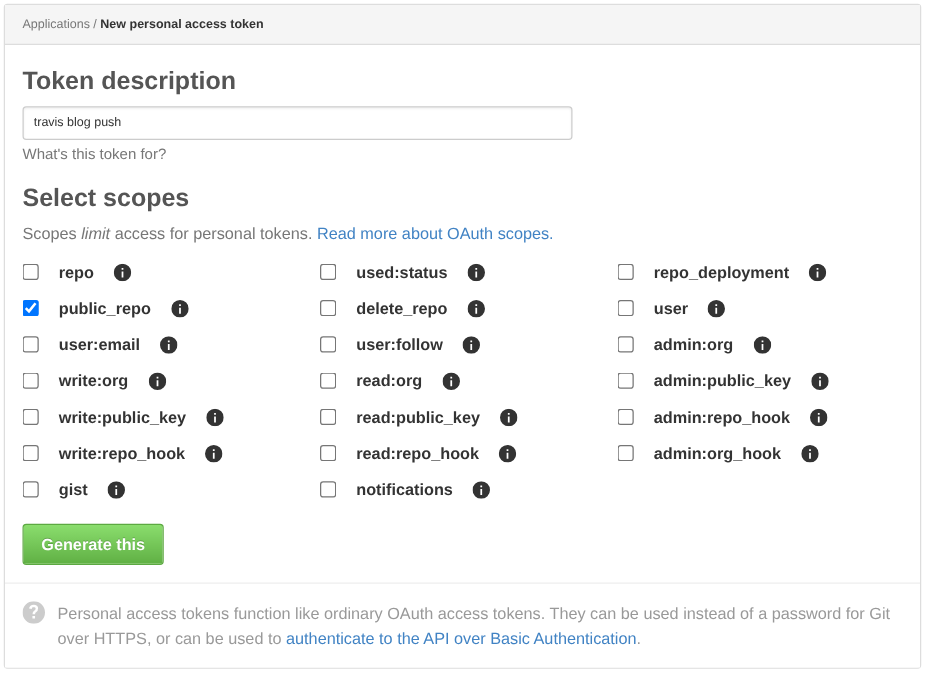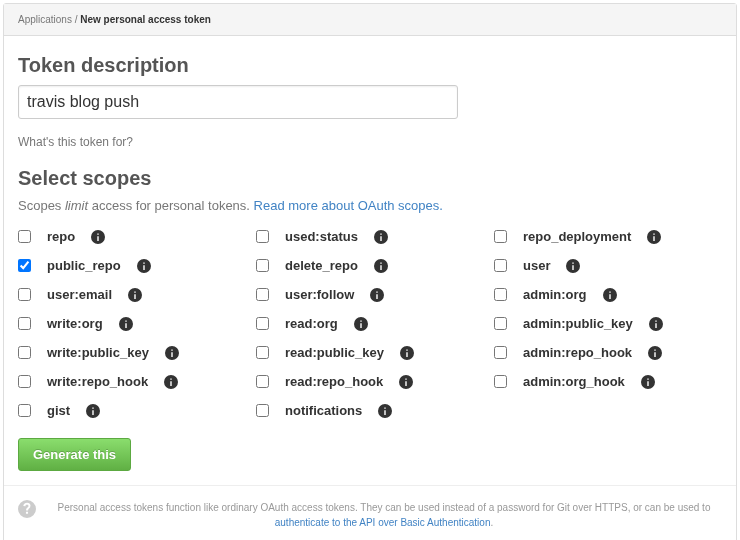--- a/index.html
+++ b/index.html
@@ -29,30 +29,30 @@
       display: block;
       font-weight: bold;
       color: #555;
       font-size: 20px;
       margin-bottom: 8px;
       margin-top: 4px;
     }
     .text-input {
       width: 440px;
       padding: 7px 8px;
-      font-size: 16px;
+      font-size: 10px;
       color: #333;
       border: 1px solid #ccc;
       border-radius: 3px;
       box-shadow: inset 0 1px 2px rgba(0,0,0,0.07);
     }
     .help-text {
       color: #777;
       font-size: 12px;
-      margin-top: 16px;
+      margin-top: 4px;
     }
     .section-gap { margin-top: 18px; }
     .scopes-desc {
       color: #777;
       font-size: 13px;
       margin-top: 4px;
     }
     .scopes-desc em { font-style: italic; }
     .link { color: #4183c4; text-decoration: none; cursor: pointer; }
     .scopes-grid {
@@ -105,23 +105,22 @@
       background: #fff;
     }
     .footer-note .q-icon {
       color: #ccc;
       flex-shrink: 0;
       cursor: pointer;
     }
     .footer-note .q-icon svg { width: 18px; height: 18px; }
     .footer-text {
       color: #999;
-      font-size: 10px;
+      font-size: 13px;
       line-height: 1.5;
-      text-align: center;
     }
   </style>
 </head>
 <body>
 
 <div class="panel">
   <div class="panel-header">
     <span class="crumb">Applications /</span>
     <strong>New personal access token</strong>
   </div>

